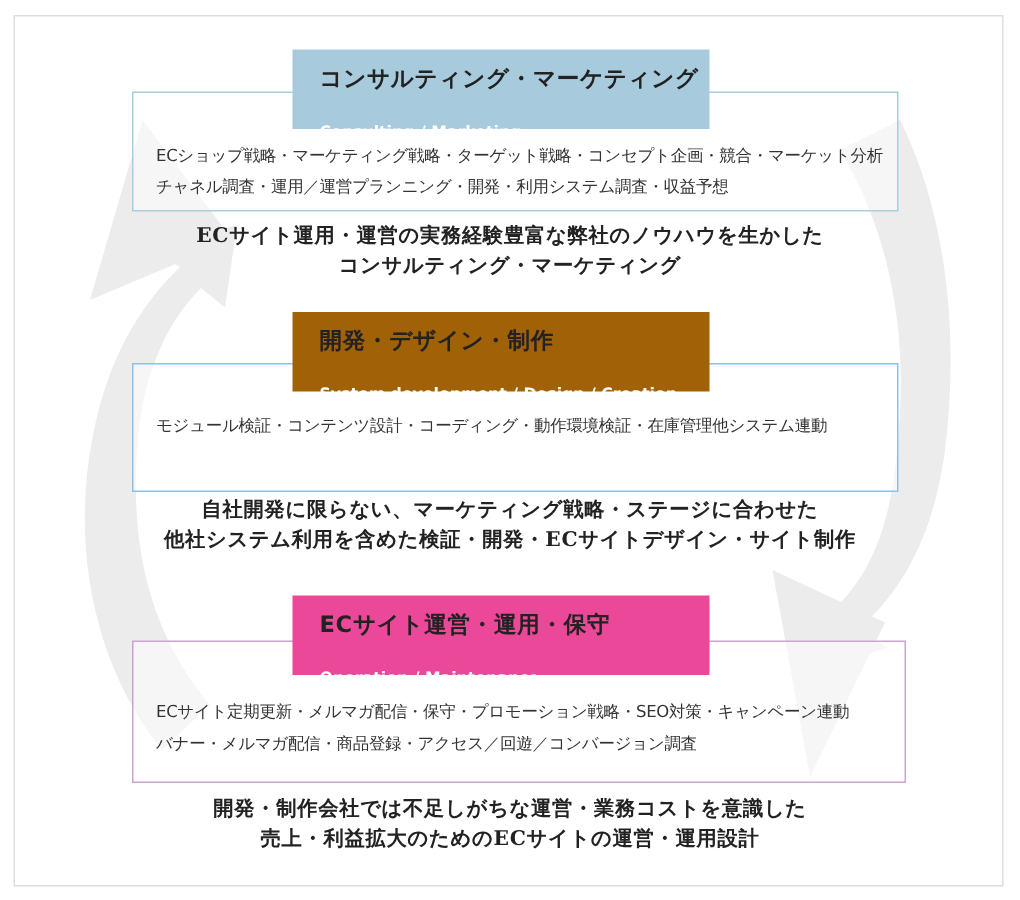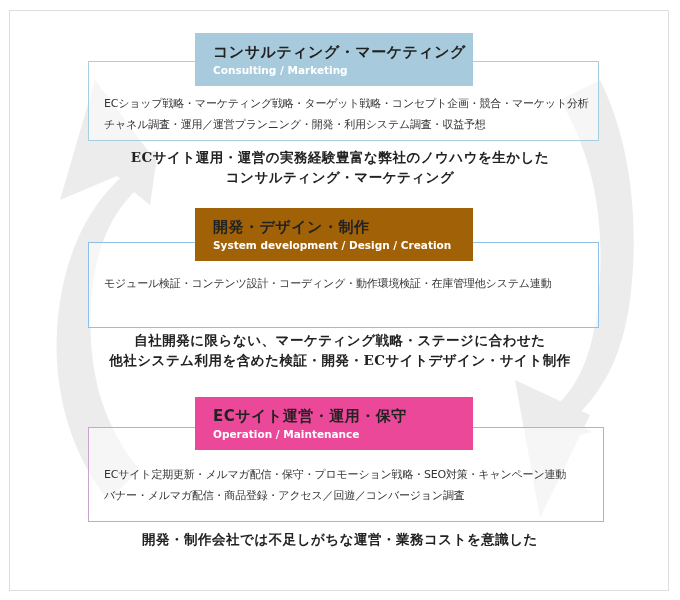--- a/index.html
+++ b/index.html
@@ -5,21 +5,21 @@
   html, body { margin:0; padding:0; background:#fff; }
   body { width:680px; height:600px; position:relative; overflow:hidden;
          font-family:"DejaVu Sans", sans-serif; color:#333; }
   .frame { position:absolute; left:9px; top:10px; width:660px; height:581px;
            border:1px solid #dedede; box-sizing:border-box; background:#fff; }
   svg.bg { position:absolute; left:0; top:0; }
   .outline { position:absolute; box-sizing:border-box; background:rgba(255,255,255,0.55); }
   .header { position:absolute; left:195px; width:278px; height:53px; box-sizing:border-box;
             padding:10px 0 0 18px; }
   .h-title { font-size:15px; font-weight:bold; color:#222; letter-spacing:0.5px; line-height:18px; white-space:nowrap; }
-  .h-sub { font-size:10.5px; font-weight:bold; color:#fff; line-height:14px; margin-top:2px; white-space:nowrap; }
+  .h-sub { font-size:10.5px; font-weight:bold; color:#fff; line-height:14px; margin-top:20px; white-space:nowrap; }
   .items { position:absolute; left:104px; font-size:11px; color:#333; line-height:21px; white-space:nowrap; letter-spacing:-0.2px; }
   .summary { position:absolute; left:0; width:680px; text-align:center;
              font-family:"DejaVu Serif", serif; font-size:13.5px; font-weight:bold;
              color:#222; line-height:20px; letter-spacing:0.5px; }
 </style>
 </head>
 <body>
 
 <div class="frame"></div>
 
@@ -64,13 +64,14 @@
 <div class="header" style="top:397px; background:#ec4899;">
   <div class="h-title">ECサイト運営・運用・保守</div>
   <div class="h-sub">Operation / Maintenance</div>
 </div>
 <div class="items" style="top:464px;">
   <div>ECサイト定期更新・メルマガ配信・保守・プロモーション戦略・SEO対策・キャンペーン連動</div>
   <div>バナー・メルマガ配信・商品登録・アクセス／回遊／コンバージョン調査</div>
 </div>
 <div class="summary" style="top:529px;">
   <div>開発・制作会社では不足しがちな運営・業務コストを意識した</div>
+  <div>売上・利益拡大のためのECサイトの運営・運用設計</div>
 </div>
 
 </body></html>

